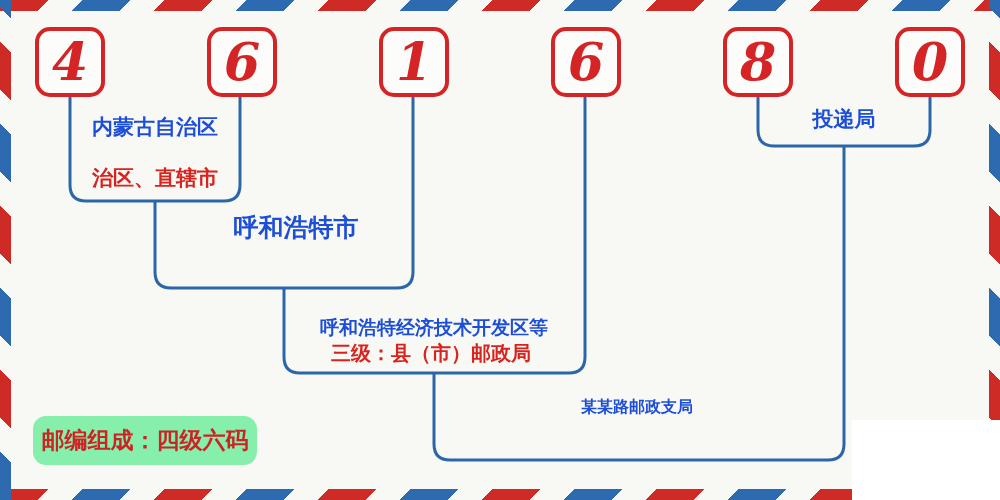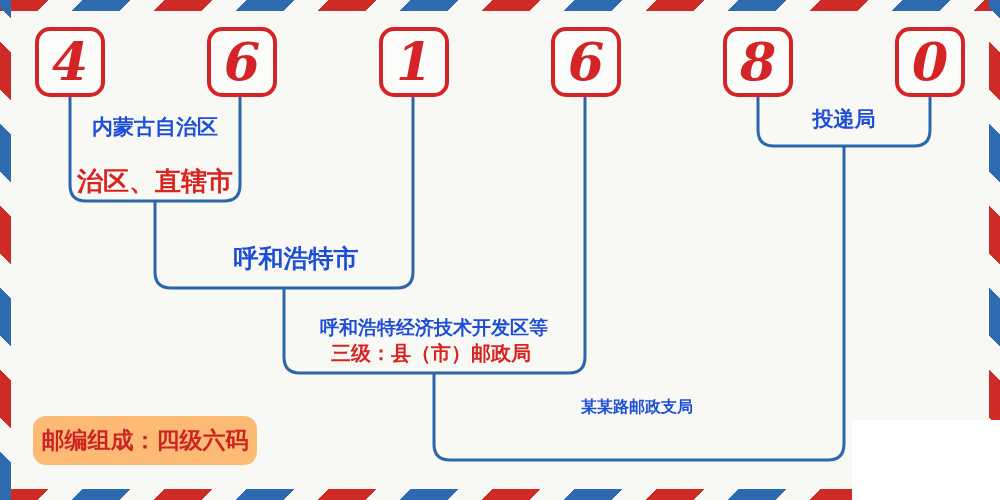--- a/index.html
+++ b/index.html
@@ -37,33 +37,33 @@
   .d1{left:35px;} .d2{left:207px;} .d3{left:379px;}
   .d4{left:551px;} .d5{left:723px;} .d6{left:895px;}
 
   
   .lbl{position:absolute;transform:translateX(-50%);white-space:nowrap;
        text-align:center;font-weight:bold;z-index:5;line-height:1.1;}
   .blue{color:#1d4ed8;}
   .red{color:#d8231f;}
   .l1-place{left:155px;top:116px;font-size:21px;}
   .l1-desc1{left:155px;top:144px;font-size:21px;}
-  .l1-desc2{left:155px;top:167px;font-size:26px;}
-  .l2-place{left:284px;top:245px;font-size:25px;padding-left:24px;}
+  .l1-desc2{left:155px;top:167px;font-size:21px;}
+  .l2-place{left:284px;top:214px;font-size:25px;padding-left:24px;}
   .l2-desc {left:284px;top:256px;font-size:21px;}
   .l3-place{left:434px;top:317px;font-size:19px;}
   .l3-desc {left:431px;top:342px;font-size:20px;}
   .l4-place{left:637px;top:398px;font-size:16px;}
   .l4-desc {left:640px;top:428px;font-size:21px;}
   .delivery{left:844px;top:108px;font-size:21px;text-align:center;}
 
   
   .badge{
     position:absolute;left:33px;top:416px;width:224px;height:49px;z-index:5;
-    background:#fdba74;border-radius:13px;
+    background:#86efac;border-radius:13px;
     display:flex;align-items:center;justify-content:center;
   }
   .badge span{font-size:23px;font-weight:bold;color:#cc2424;white-space:nowrap;}
 </style>
 </head>
 <body>
 
 <div id="stage">
 
   <div class="band h top"></div>

